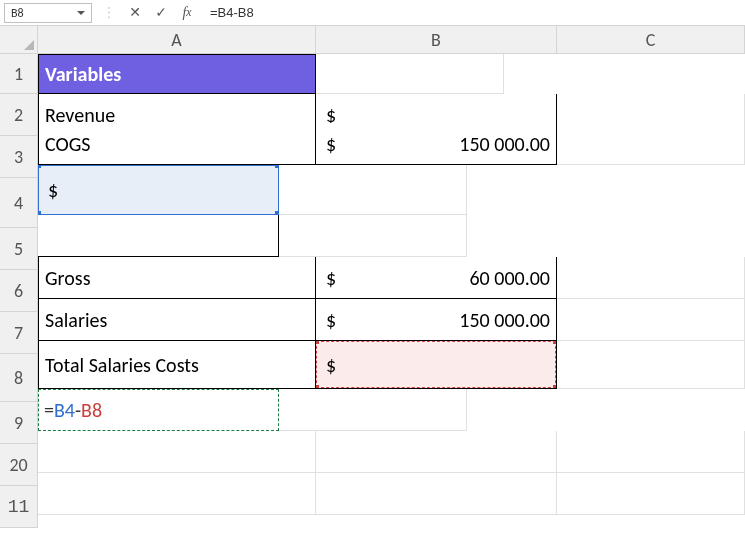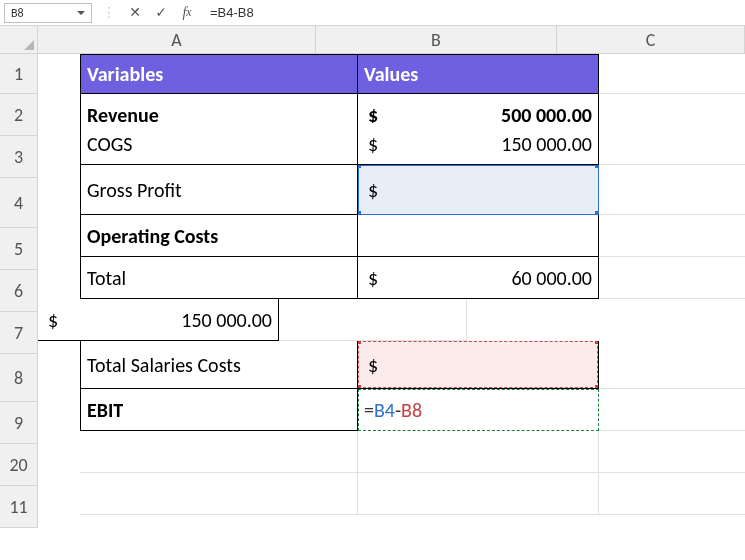--- a/index.html
+++ b/index.html
@@ -133,21 +133,21 @@
       border-right: 1px solid #e0e0e0;
       border-bottom: 1px solid #e0e0e0;
       background: #fff;
       position: relative;
       font-size: 20px;
       display: flex;
       align-items: center;
       padding: 0 6px;
       overflow: hidden;
     }
-    .cA { width: 278px; margin-left: 42px; }
+    .cA { width: 278px; }
     .cB { width: 241px; }
     .cC { width: 188px; }
 
     
     .thead-cell {
       background: #6E60E0;
       color: #fff;
       font-weight: bold;
       border-right: 1px solid #000;
       border-bottom: 1px solid #000;
@@ -259,83 +259,80 @@
       <div class="row-h" style="height: 40px;">1</div>
       <div class="row-h" style="height: 42px;">2</div>
       <div class="row-h" style="height: 42px;">3</div>
       <div class="row-h" style="height: 50px;">4</div>
       <div class="row-h" style="height: 42px;">5</div>
       <div class="row-h" style="height: 42px;">6</div>
       <div class="row-h" style="height: 42px;">7</div>
       <div class="row-h" style="height: 48px;">8</div>
       <div class="row-h" style="height: 42px;">9</div>
       <div class="row-h" style="height: 42px;">20</div>
-      <div class="row-h" style="height: 42px;">11</div>
+      <div class="row-h" style="height: 42px; font-family: Liberation Mono, monospace;">11</div>
     </div>
 
   <div class="grid">
 
     <div class="row" style="height: 40px;">
       <div class="cell cA thead-cell first" style="height: 40px;">Variables</div>
-      <div class="cell cB thead-cell" style="height: 40px;">Values</div>
       <div class="cell cC" style="height: 40px;"></div>
     </div>
 
-    <div class="row" style="height: 29px; font-weight: bold;">
+    <div class="row" style="height: 29px;">
       <div class="cell cA data-cell-a" style="height: 42px;">Revenue</div>
       <div class="cell cB data-cell-b" style="height: 42px;">
         <span class="currency">
             <span class="sym">$</span>
-            <span class="val">500 000.00</span>
           </span>
       </div>
       <div class="cell cC" style="height: 42px;"></div>
     </div>
 
     <div class="row" style="height: 42px;">
       <div class="cell cA data-cell-a" style="height: 42px;">COGS</div>
       <div class="cell cB data-cell-b" style="height: 42px;">
         <span class="currency">
             <span class="sym">$</span>
             <span class="val">150 000.00</span>
           </span>
       </div>
       <div class="cell cC" style="height: 42px;"></div>
     </div>
 
     <div class="row" style="height: 50px;">
-      <div class="cell cA data-cell-a" style="height: 50px;">Gross Profit</div>
       <div class="cell cB data-cell-b ref-blue" style="height: 50px;">
         <span class="hb1"></span>
           <span class="hb2"></span>
         <span class="currency">
             <span class="sym">$</span>
           </span>
       </div>
       <div class="cell cC" style="height: 50px;"></div>
     </div>
 
     <div class="row" style="height: 42px;">
-      <div class="cell cA data-cell-a bold" style="height: 42px;">Operating Costs</div>
       <div class="cell cB data-cell-b" style="height: 42px;"></div>
       <div class="cell cC" style="height: 42px;"></div>
     </div>
 
     <div class="row" style="height: 42px;">
-      <div class="cell cA data-cell-a" style="height: 42px;">Total</div>
+      <div class="cell cA data-cell-a" style="height: 42px;">Gross</div>
       <div class="cell cB data-cell-b" style="height: 42px;">
         <span class="currency">
             <span class="sym">$</span>
             <span class="val">60 000.00</span>
           </span>
       </div>
       <div class="cell cC" style="height: 42px;"></div>
     </div>
 
     <div class="row" style="height: 42px;">
+      <div class="cell cA data-cell-a" style="height: 42px;">Salaries</div>
       <div class="cell cB data-cell-b" style="height: 42px;">
         <span class="currency">
             <span class="sym">$</span>
             <span class="val">150 000.00</span>
           </span>
       </div>
       <div class="cell cC" style="height: 42px;"></div>
     </div>
 
     <div class="row" style="height: 48px;">
@@ -347,21 +344,20 @@
           <span class="hr bl"></span>
           <span class="hr br"></span>
         <span class="currency">
             <span class="sym">$</span>
           </span>
       </div>
       <div class="cell cC" style="height: 48px;"></div>
     </div>
 
     <div class="row" style="height: 42px;">
-      <div class="cell cA data-cell-a bold" style="height: 42px;">EBIT</div>
       <div class="cell cB edit-cell" style="height: 42px;">
         <span class="edit-border"></span>
         <span class="formula-text"><span class="tok-eq">=</span><span class="tok-b4">B4</span><span class="tok-minus">-</span><span class="tok-b8">B8</span></span>
       </div>
       <div class="cell cC" style="height: 42px;"></div>
     </div>
 
     <div class="row" style="height: 42px;">
       <div class="cell cA" style="height: 42px;"></div>
       <div class="cell cB" style="height: 42px;"></div>

